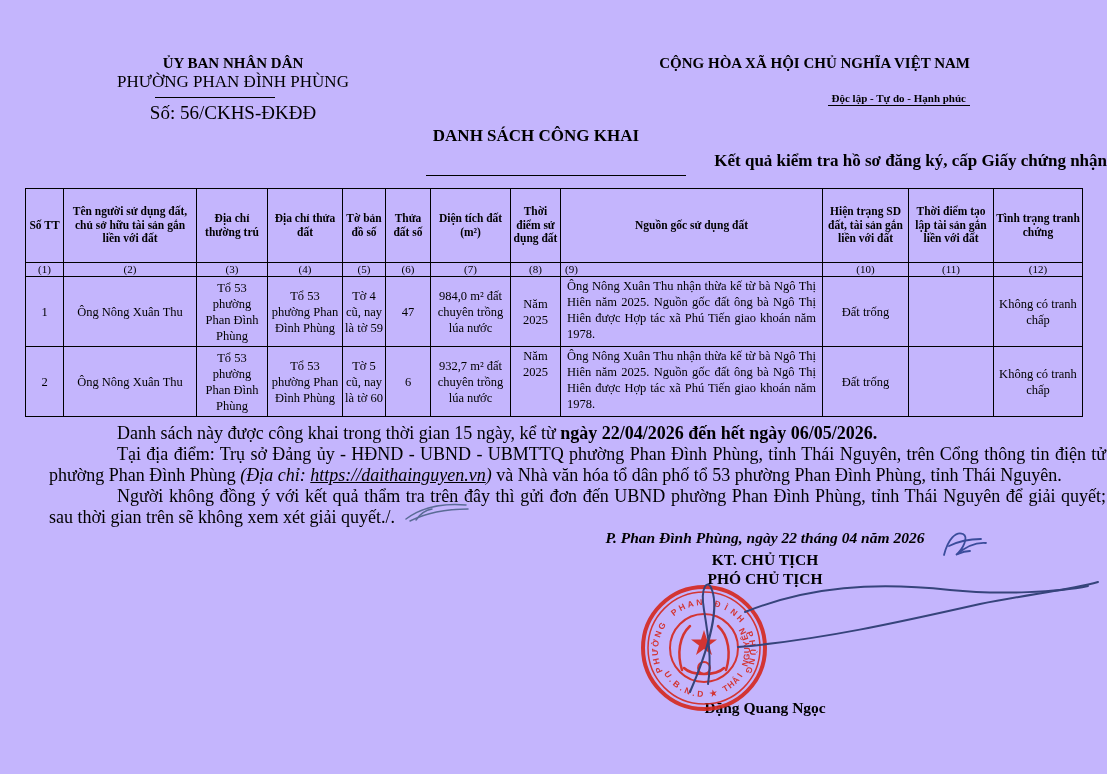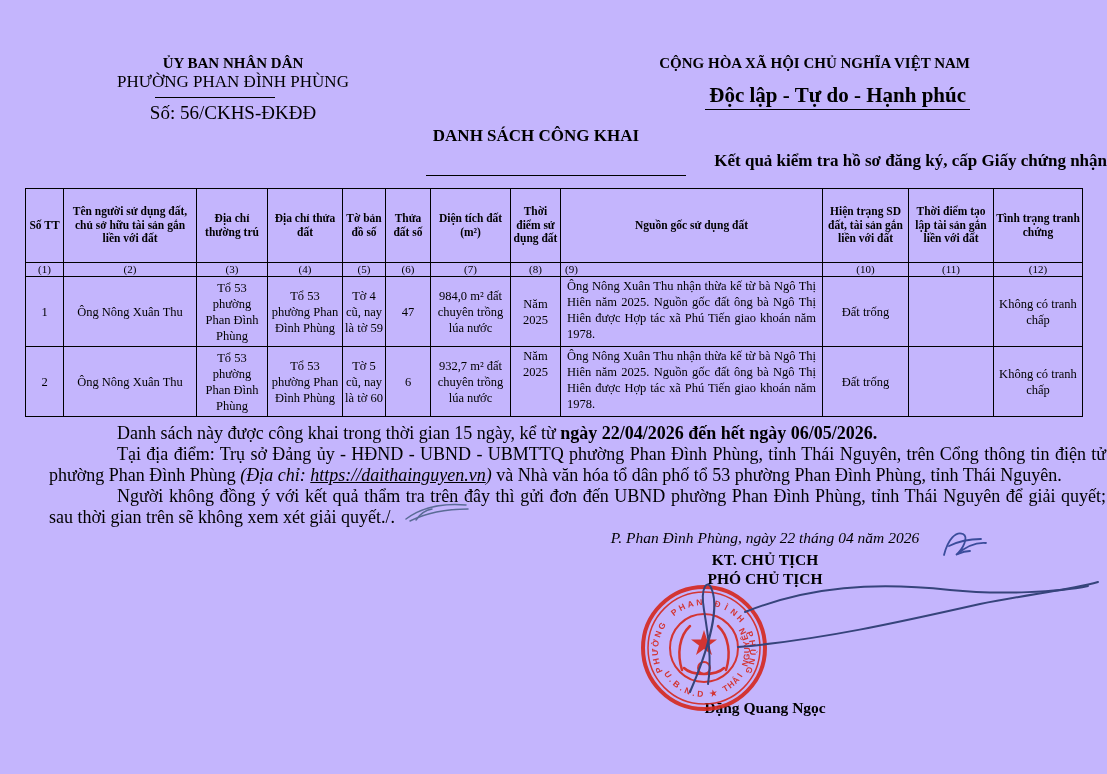--- a/index.html
+++ b/index.html
@@ -7,21 +7,21 @@
         font-family:"Liberation Serif",serif;color:#000;overflow:hidden;}
 
   
   .hdr-left{position:absolute;left:58px;top:55px;width:350px;text-align:center;}
   .hdr-left .l1{font-weight:bold;font-size:15px;}
   .hdr-left .l2{font-weight:normal;font-size:17px;}
   .hdr-left .num{font-size:19px;margin-top:10px;}
   .hdr-left-underline{position:absolute;left:155px;top:97px;width:120px;border-top:1.5px solid #000;}
   .hdr-right{position:absolute;left:596px;top:55px;width:374px;text-align:right;}
   .hdr-right .l1{font-weight:bold;font-size:15px;}
-  .hdr-right .l2{font-weight:bold;font-size:21px;margin-top:11px;display:inline-block;
+  .hdr-right .l2{font-weight:bold;font-size:11px;margin-top:20px;display:inline-block;
                  border-bottom:1.5px solid #000;padding:0 4px 1px 4px;}
 
   
   .doc-title{position:absolute;left:0;top:126px;width:1072px;text-align:center;
              font-weight:bold;font-size:17px;}
   .doc-subtitle{position:absolute;left:0;top:151px;width:1107px;text-align:right;
              font-weight:bold;font-size:17px;}
   .subtitle-underline{position:absolute;left:426px;top:175px;width:260px;border-top:1.5px solid #000;}
 
   
@@ -43,21 +43,21 @@
 
   
   .bodytext{position:absolute;left:25px;top:423px;width:1057px;font-size:18px;
             line-height:21px;text-align:justify;margin-left:24px;}
   .bodytext p{margin:0;text-indent:68px;}
   .bodytext .lnk{text-decoration:underline;}
   .bodytext i{font-style:italic;}
 
   
   .sig-date{position:absolute;left:560px;top:529px;width:410px;text-align:center;
-            font-style:italic;font-size:15.5px;z-index:2;}
+            font-style:italic;font-size:15.5px;z-index:2;font-weight:bold;}
   .sig-t1{position:absolute;left:560px;top:551px;width:410px;text-align:center;
           font-weight:bold;font-size:15.5px;z-index:2;}
   .sig-t2{position:absolute;left:560px;top:570px;width:410px;text-align:center;
           font-weight:bold;font-size:15.5px;z-index:2;}
   .sig-name{position:absolute;left:560px;top:699px;width:410px;text-align:center;
             font-weight:bold;font-size:15.5px;z-index:2;}
 
   .stamp{position:absolute;left:636px;top:580px;z-index:3;opacity:.9;}
   .stamp-ring-char{font-family:"Liberation Sans",sans-serif;font-size:8.5px;font-weight:bold;
                    fill:#d5281e;text-anchor:middle;}

